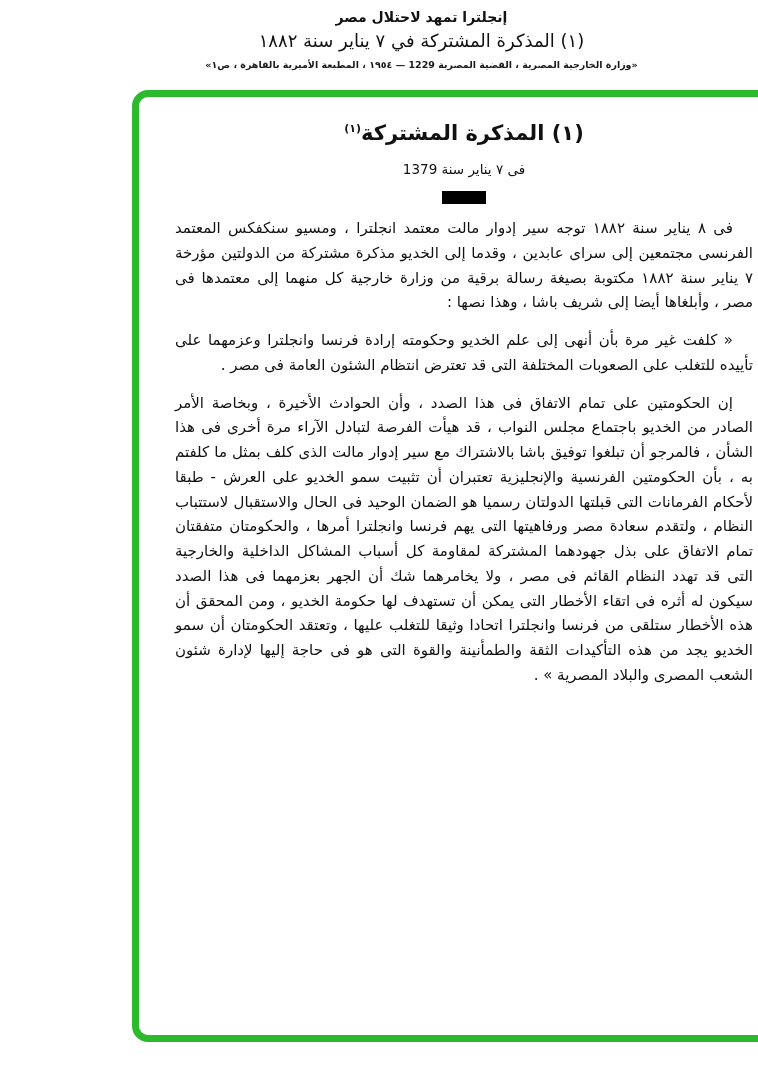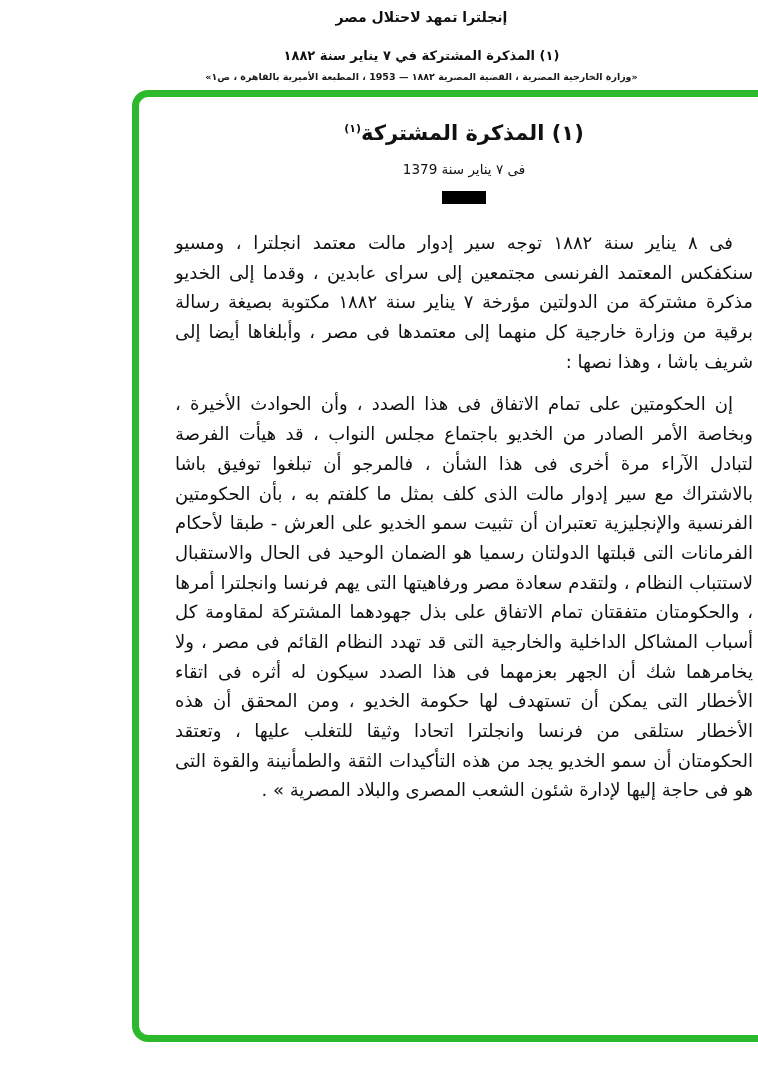--- a/index.html
+++ b/index.html
@@ -3,61 +3,62 @@
 <meta charset="utf-8">
 <style>
   * { margin:0; padding:0; box-sizing:border-box; }
   html,body { width:758px; height:1078px; background:#ffffff; overflow:hidden;
               font-family:"DejaVu Sans", sans-serif; color:#111; }
   .page { position:relative; width:673px; height:1078px; direction:rtl; }
 
   
   .header { text-align:center; padding-top:9px; }
   .header-line1 { font-size:14px; font-weight:bold; letter-spacing:.2px; }
-  .header-line2 { font-size:13px; font-weight:bold; margin-top:23px; }
+  .header-line2 { font-size:18px; font-weight:normal; margin-top:5px; }
   .header-line3 { font-size:9.5px; font-weight:bold; margin-top:8px; color:#1a1a1a; }
 
   
   .frame { position:absolute; top:90px; left:47px; width:664px; height:952px;
            border:7px solid #84cc16; border-radius:16px;
            padding:20px 36px 0 36px; background:#fff; }
 
   .doc-title { text-align:center; font-size:21px; font-weight:bold; margin-top:4px; }
   .doc-title sup { font-size:11px; font-weight:bold; }
   .doc-subtitle { text-align:center; font-size:13.5px; margin-top:16px; }
   .divider-box { width:44px; height:13px; background:#000; margin:14px auto 0 auto; }
 
-  .body-text { margin-top:24px; font-size:18px; line-height:1.65;
+  .body-text { margin-top:12px; font-size:15px; line-height:1.65;
                text-align:justify; text-justify:inter-word; }
   .body-text p { text-indent:20px; margin-bottom:13px; }
 
   .footnote-wrap { margin-top:10px; }
   .footnote-rule { width:52px; border-top:1.5px solid #000; margin:0 14px 5px auto;
                    margin-right:14px; height:0; }
   .footnote { font-size:12.5px; text-align:right; padding-right:26px; }
 </style>
 </head>
 <body>
 
 <div class="page">
 
   <div class="header">
     <div class="header-line1">إنجلترا تمهد لاحتلال مصر</div>
     <div class="header-line2">(١) المذكرة المشتركة في ٧ يناير سنة ١٨٨٢</div>
-    <div class="header-line3">«وزارة الخارجية المصرية ، القضية المصرية ١٨٨٢ — 1953 ، المطبعة الأميرية بالقاهرة ، ص١»</div>
+    <div class="header-line3">«وزارة الخارجية المصرية ، القضية المصرية 1229 — ١٩٥٤ ، المطبعة الأميرية بالقاهرة ، ص١»</div>
   </div>
 
   <div class="frame" style="border-color: rgb(45, 185, 45);">
 
     <div class="doc-title"><span>(١) المذكرة المشتركة</span><sup>(١)</sup></div>
 
     <div class="doc-subtitle">فى ٧ يناير سنة 1379</div>
 
     <div class="divider-box"></div>
 
     <div class="body-text">
       <p>فى ٨ يناير سنة ١٨٨٢ توجه سير إدوار مالت معتمد انجلترا ، ومسيو سنكفكس المعتمد الفرنسى مجتمعين إلى سراى عابدين ، وقدما إلى الخديو مذكرة مشتركة من الدولتين مؤرخة ٧ يناير سنة ١٨٨٢ مكتوبة بصيغة رسالة برقية من وزارة خارجية كل منهما إلى معتمدها فى مصر ، وأبلغاها أيضا إلى شريف باشا ، وهذا نصها :</p>
+      <p>« كلفت غير مرة بأن أنهى إلى علم الخديو وحكومته إرادة فرنسا وانجلترا وعزمهما على تأييده للتغلب على الصعوبات المختلفة التى قد تعترض انتظام الشئون العامة فى مصر .</p>
       <p>إن الحكومتين على تمام الاتفاق فى هذا الصدد ، وأن الحوادث الأخيرة ، وبخاصة الأمر الصادر من الخديو باجتماع مجلس النواب ، قد هيأت الفرصة لتبادل الآراء مرة أخرى فى هذا الشأن ، فالمرجو أن تبلغوا توفيق باشا بالاشتراك مع سير إدوار مالت الذى كلف بمثل ما كلفتم به ، بأن الحكومتين الفرنسية والإنجليزية تعتبران أن تثبيت سمو الخديو على العرش - طبقا لأحكام الفرمانات التى قبلتها الدولتان رسميا هو الضمان الوحيد فى الحال والاستقبال لاستتباب النظام ، ولتقدم سعادة مصر ورفاهيتها التى يهم فرنسا وانجلترا أمرها ، والحكومتان متفقتان تمام الاتفاق على بذل جهودهما المشتركة لمقاومة كل أسباب المشاكل الداخلية والخارجية التى قد تهدد النظام القائم فى مصر ، ولا يخامرهما شك أن الجهر بعزمهما فى هذا الصدد سيكون له أثره فى اتقاء الأخطار التى يمكن أن تستهدف لها حكومة الخديو ، ومن المحقق أن هذه الأخطار ستلقى من فرنسا وانجلترا اتحادا وثيقا للتغلب عليها ، وتعتقد الحكومتان أن سمو الخديو يجد من هذه التأكيدات الثقة والطمأنينة والقوة التى هو فى حاجة إليها لإدارة شئون الشعب المصرى والبلاد المصرية » .</p>
     </div>
 
 
   </div>
 </div>
 
 </body></html>

